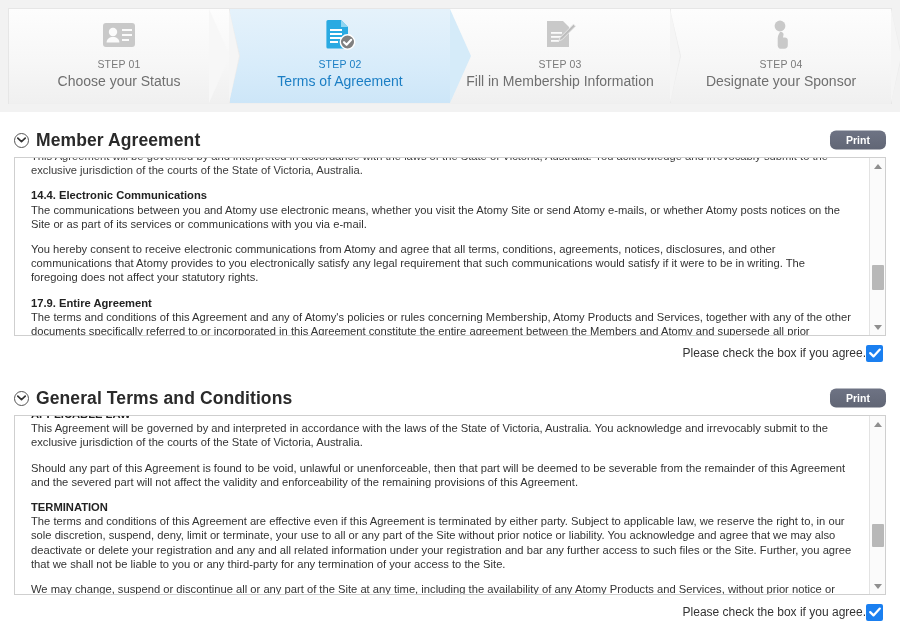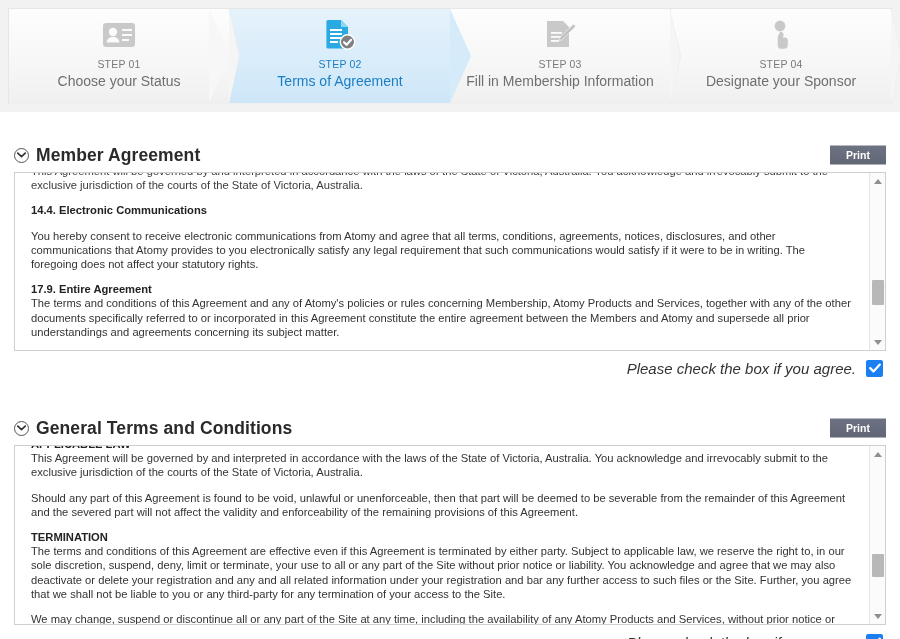--- a/index.html
+++ b/index.html
@@ -109,21 +109,21 @@
     z-index: 2;
   }
 
   
   .section { width: 900px; padding: 0 14px; }
   .sec-head {
     position: relative;
     height: 34px;
     display: flex;
     align-items: center;
-    margin-top: 26px;
+    margin-top: 11px;
   }
   .toggle-icon {
     width: 15px; height: 15px;
     border-radius: 50%;
     background: #ffffff;
     border: 1.4px solid #555;
     display: inline-flex;
     align-items: center;
     justify-content: center;
     margin-right: 7px;
@@ -138,21 +138,21 @@
     letter-spacing: .1px;
   }
   .print-btn {
     position: absolute;
     right: 0;
     top: 50%;
     transform: translateY(-50%);
     width: 56px; height: 19px;
     background: linear-gradient(to bottom,#6e7384 0%, #616675 100%);
     border: none;
-    border-radius: 0;
+    border-radius: 6px;
     color: #ffffff;
     font-size: 10.5px;
     font-weight: bold;
     font-family: "Liberation Sans", sans-serif;
     cursor: pointer;
     line-height: 19px;
     padding: 0;
   }
 
   
@@ -208,24 +208,22 @@
 
   
   .agree-row {
     display: flex;
     align-items: center;
     justify-content: flex-end;
     height: 34px;
     padding-right: 3px;
   }
   .agree-label {
-    font-size: 15px;
+    font-size: 12px;
     color: #333333;
-    margin-right: 10px;
-    font-style: italic;
   }
   .chk {
     width: 17px; height: 17px;
     background: #1a7ff0;
     border-radius: 2px;
     display: inline-flex;
     align-items: center;
     justify-content: center;
     cursor: pointer;
     flex: 0 0 auto;
@@ -313,21 +311,21 @@
           <path d="M.8 1.2L4.5 4.6 8.2 1.2" fill="none" stroke="#333" stroke-width="1.7" stroke-linecap="round" stroke-linejoin="round"></path>
         </svg>
     </span>
     <span class="sec-title">Member Agreement</span>
     <button class="print-btn">Print</button>
   </div>
 
   <div class="panel p1">
     <div class="panel-body">
       <p class="clip">This Agreement will be governed by and interpreted in accordance with the laws of the State of Victoria, Australia. You acknowledge and irrevocably submit to the exclusive jurisdiction of the courts of the State of Victoria, Australia.</p>
-      <p><span class="hd">14.4. </span><span class="hd">Electronic Communications</span><br></p>
+      <p><span class="hd">14.4. </span><span class="hd">Electronic Communications</span><br><span>The communications between you and Atomy use electronic means, whether you visit the Atomy Site or send Atomy e-mails, or whether Atomy posts notices on the Site or as part of its services or communications with you via e-mail.</span></p>
       <p>You hereby consent to receive electronic communications from Atomy and agree that all terms, conditions, agreements, notices, disclosures, and other communications that Atomy provides to you electronically satisfy any legal requirement that such communications would satisfy if it were to be in writing. The foregoing does not affect your statutory rights.</p>
       <p><span class="hd">17.9. </span><span class="hd">Entire Agreement</span><br><span>The terms and conditions of this Agreement and any of Atomy's policies or rules concerning Membership, Atomy Products and Services, together with any of the other documents specifically referred to or incorporated in this Agreement constitute the entire agreement between the Members and Atomy and supersede all prior understandings and agreements concerning its subject matter.</span></p>
     </div>
     <div class="sbar">
       <div class="sbar-btn up">
           <span class="arrow-u"></span>
         </div>
       <div class="sbar-thumb" id="thumb1" style="height: 25px; top: 107px;"></div>
       <div class="sbar-btn down">
           <span class="arrow-d"></span>

